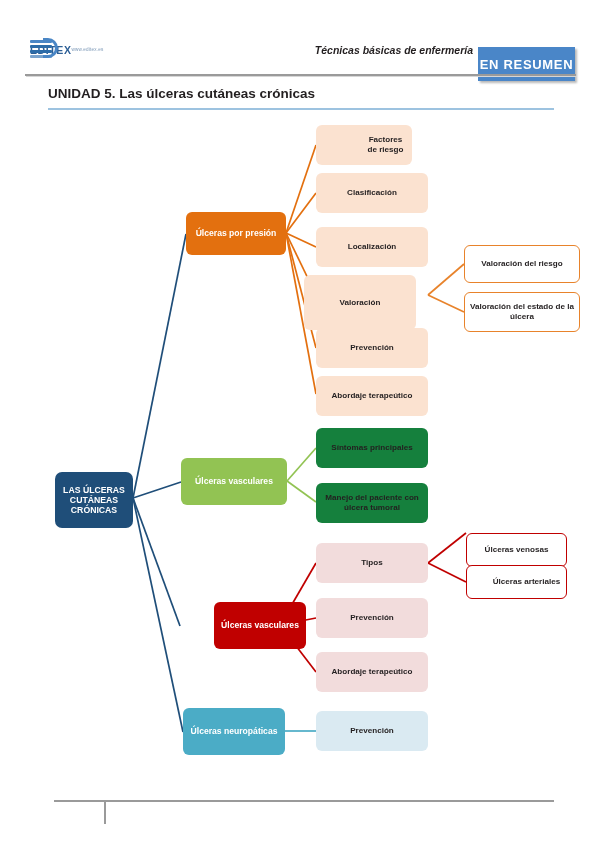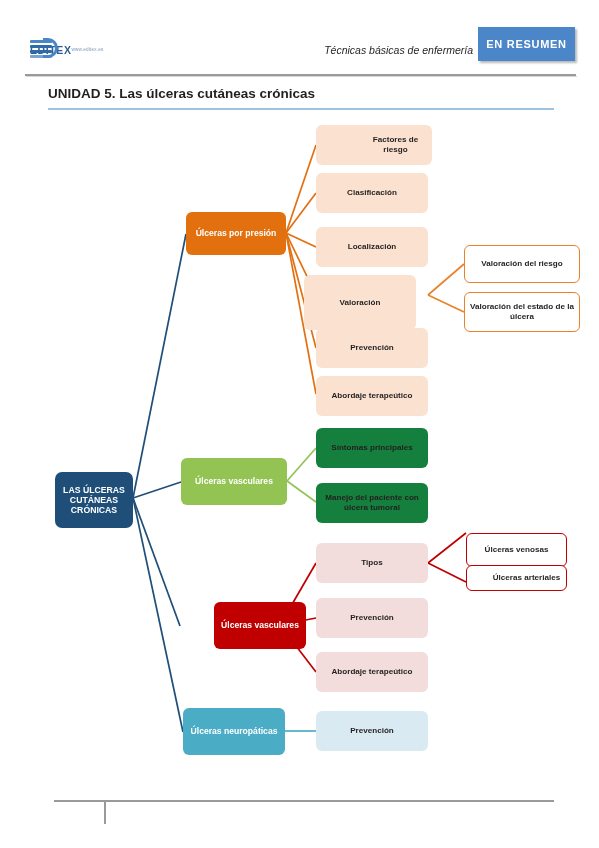--- a/index.html
+++ b/index.html
@@ -21,23 +21,23 @@
   #logo .mark .bar.b1{top:0;background:#4a86c5;}
   #logo .mark .bar.b2{top:5px;background:#2d6ca8;}
   #logo .mark .bar.b3{top:10px;background:#2d6ca8;}
   #logo .mark .bar.b4{top:15px;background:#7aa3cd;}
   #logo .mark .curve{position:absolute;left:13px;top:-2px;width:12px;height:14px;
         border:3px solid #4a86c5;border-left:none;border-radius:0 10px 10px 0;}
   #logo .wordmark{font-size:10.5px;font-weight:bold;color:#2d5f96;letter-spacing:.6px;margin-top:2px;}
   #logo .url{font-size:4.6px;color:#7a97b6;letter-spacing:.2px;margin-top:1px;}
 
   #header-title{position:absolute;right:126px;top:44px;font-size:10.5px;font-style:italic;
-        font-weight:normal;color:#231f20;white-space:nowrap;}
-  #header-badge{position:absolute;left:478px;top:27px;width:97px;height:34px;
-        background:#4a86c8;color:#ffffff;font-size:11px;font-weight:bold;letter-spacing:.7px;
+        font-weight:bold;color:#231f20;white-space:nowrap;}
+  #header-badge{position:absolute;left:478px;top:47px;width:97px;height:34px;
+        background:#4a86c8;color:#ffffff;font-size:13px;font-weight:bold;letter-spacing:.7px;
         display:flex;align-items:center;justify-content:center;
         box-shadow:2px 2px 2px rgba(0,0,0,.28);}
   #header-rule{position:absolute;left:25px;top:74px;width:551px;height:2px;background:#9a9a9a;}
   #header-rule-shadow{position:absolute;left:26px;top:76px;width:551px;height:1px;background:#d6d6d6;}
 
   
   #unit-title{position:absolute;left:48px;top:86px;font-size:13.5px;font-weight:bold;color:#231f20;
         white-space:nowrap;}
   #unit-rule{position:absolute;left:48px;top:108px;width:506px;height:1.6px;background:#9dc3e0;}
 
@@ -147,21 +147,21 @@
     </svg>
 
     <div class="node n-root" style="left:55px;top:472px;width:78px;height:56px;">
       <span>LAS ÚLCERAS CUTÁNEAS CRÓNICAS</span>
     </div>
 
     <div class="node lvl1 c-orange" style="left:186px;top:212px;width:100px;height:43px;">
       <span>Úlceras por presión</span>
     </div>
 
-    <div class="node lvl2 c-orange-l" style="left:316px;top:125px;width:116px;height:40px;padding-left:43px;">
+    <div class="node lvl2 c-orange-l" style="left:316px;top:125px;width:96px;height:40px;padding-left:43px;">
       <span>Factores de riesgo</span>
     </div>
     <div class="node lvl2 c-orange-l" style="left:316px;top:173px;width:112px;height:40px;">
       <span>Clasificación</span>
     </div>
     <div class="node lvl2 c-orange-l" style="left:316px;top:227px;width:112px;height:40px;">
       <span>Localización</span>
     </div>
     <div class="node lvl2 c-orange-l" style="left:304px;top:275px;width:112px;height:55px;">
       <span>Valoración</span>
@@ -199,21 +199,21 @@
     <div class="node lvl2 c-red-l" style="left:316px;top:598px;width:112px;height:40px;">
       <span>Prevención</span>
     </div>
     <div class="node lvl2 c-red-l" style="left:316px;top:652px;width:112px;height:40px;">
       <span>Abordaje terapeútico</span>
     </div>
 
     <div class="node lvl3 c-red-b" style="left:466px;top:533px;width:101px;height:34px;">
       <span>Úlceras venosas</span>
     </div>
-    <div class="node lvl3 c-red-b" style="left:466px;top:565px;width:101px;height:26px;padding-left:20px;">
+    <div class="node lvl3 c-red-b" style="left:466px;top:565px;width:101px;height:34px;padding-left:20px;">
       <span>Úlceras arteriales</span>
     </div>
 
     <div class="node lvl1 c-teal" style="left:183px;top:708px;width:102px;height:47px;">
       <span>Úlceras neuropáticas</span>
     </div>
     <div class="node lvl2 c-teal-l" style="left:316px;top:711px;width:112px;height:40px;">
       <span>Prevención</span>
     </div>
 

